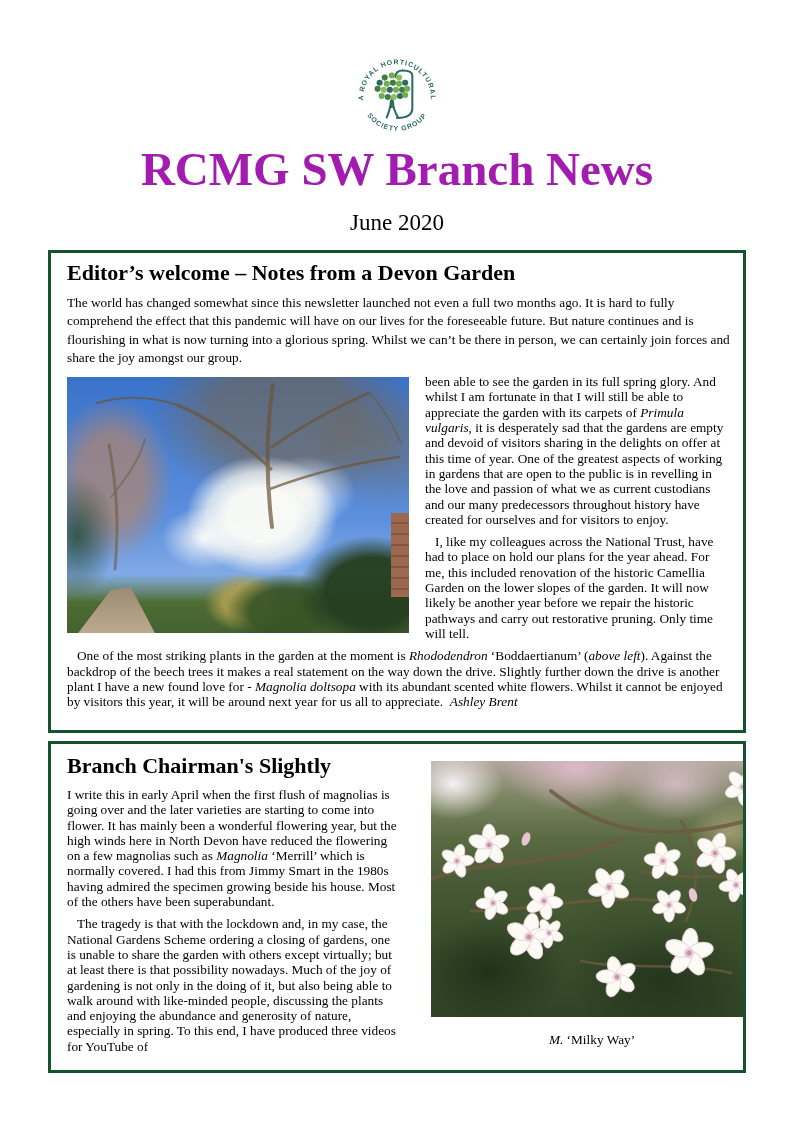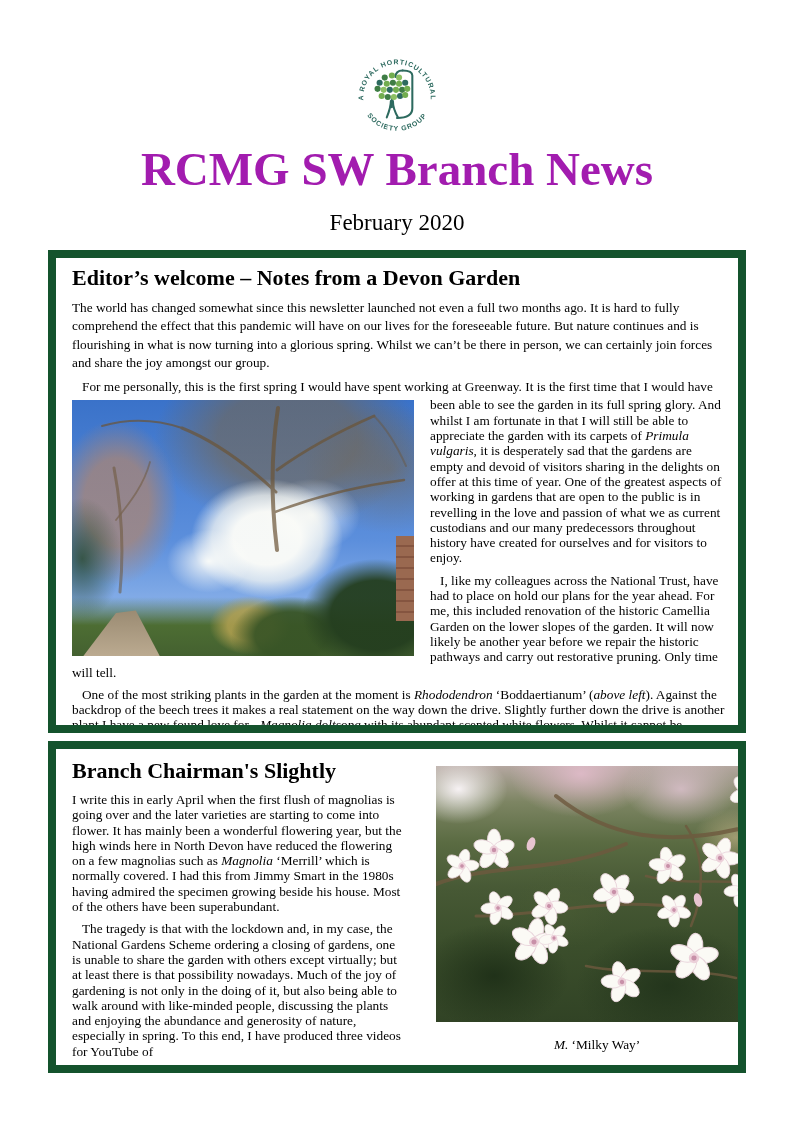--- a/index.html
+++ b/index.html
@@ -9,21 +9,21 @@
   
   .logo{position:absolute;top:50px;left:351px;width:92px;height:92px;}
   .ring-text{font-family:"Liberation Sans",sans-serif;font-size:6.8px;font-weight:bold;
              fill:#2d6a5f;letter-spacing:.9px;}
   .title{position:absolute;top:144px;left:0;width:794px;margin:0;text-align:center;
          font-size:47px;font-weight:bold;color:#a21caf;line-height:1.1;}
   .date{position:absolute;top:215px;left:0;width:794px;margin:0;text-align:center;
         font-size:23px;}
 
   
-  .box{position:absolute;left:48px;width:698px;border:8px solid #14532d;background:#fff;
+  .box{position:absolute;left:48px;width:698px;border:3px solid #14532d;background:#fff;
        box-sizing:border-box;overflow:hidden;}
   .box-editor{top:250px;height:483px;padding:5px 12px 4px 16px;}
   .box-chairman{top:741px;height:332px;padding:7px 12px 2px 16px;}
   h2{font-size:22px;font-weight:bold;margin:2px 0 8px 0;}
   p{margin:1px 0 7px 0;font-size:13.3px;line-height:15.3px;}
   .p-loose{line-height:18.3px;margin-bottom:7px;}
   .indent{text-indent:10px;}
   .i{font-style:italic;}
   .intro{margin-bottom:3px;}
   .para-last{clear:both;margin-top:2px;margin-bottom:0;}
@@ -113,26 +113,25 @@
             <circle cx="36" cy="46" r="3" fill="#3f7d45"></circle>
           <circle cx="42" cy="46" r="3" fill="#8cbf63"></circle>
             <circle cx="48" cy="45" r="3" fill="#2d6a5f"></circle>
           <circle cx="53" cy="44" r="3" fill="#72ad4f"></circle>
         </g>
       </g>
     </svg>
   </div>
 
   <h1 class="title">RCMG SW Branch News</h1>
-  <p class="date">February 2020</p>
+  <p class="date">June 2020</p>
 
   <section class="box box-editor">
     <h2>Editor’s welcome – Notes from a Devon Garden</h2>
     <p class="p-loose">The world has changed somewhat since this newsletter launched not even a full two months ago. It is hard to fully comprehend the effect that this pandemic will have on our lives for the foreseeable future. But nature continues and is flourishing in what is now turning into a glorious spring. Whilst we can’t be there in person, we can certainly join forces and share the joy amongst our group.</p>
-    <p class="indent intro">For me personally, this is the first spring I would have spent working at Greenway. It is the first time that I would have</p>
 
     <div class="photo1">
       <svg viewBox="0 0 342 256" fill="none" stroke="#6b5436" stroke-linecap="round" opacity="0.7">
         <path d="M205,150 C200,110 198,60 206,8" stroke-width="4"></path>
         <path d="M204,92 C170,60 140,40 110,28" stroke-width="3"></path>
         <path d="M205,70 C240,45 270,30 302,16" stroke-width="3"></path>
         <path d="M203,112 C245,96 285,86 332,80" stroke-width="2.5"></path>
         <path d="M110,28 C86,20 58,18 30,26" stroke-width="2"></path>
         <path d="M48,192 C52,150 50,110 42,68" stroke-width="3" opacity="0.75"></path>
         <path d="M44,120 C60,100 72,84 78,62" stroke-width="1.8" opacity="0.7"></path>

